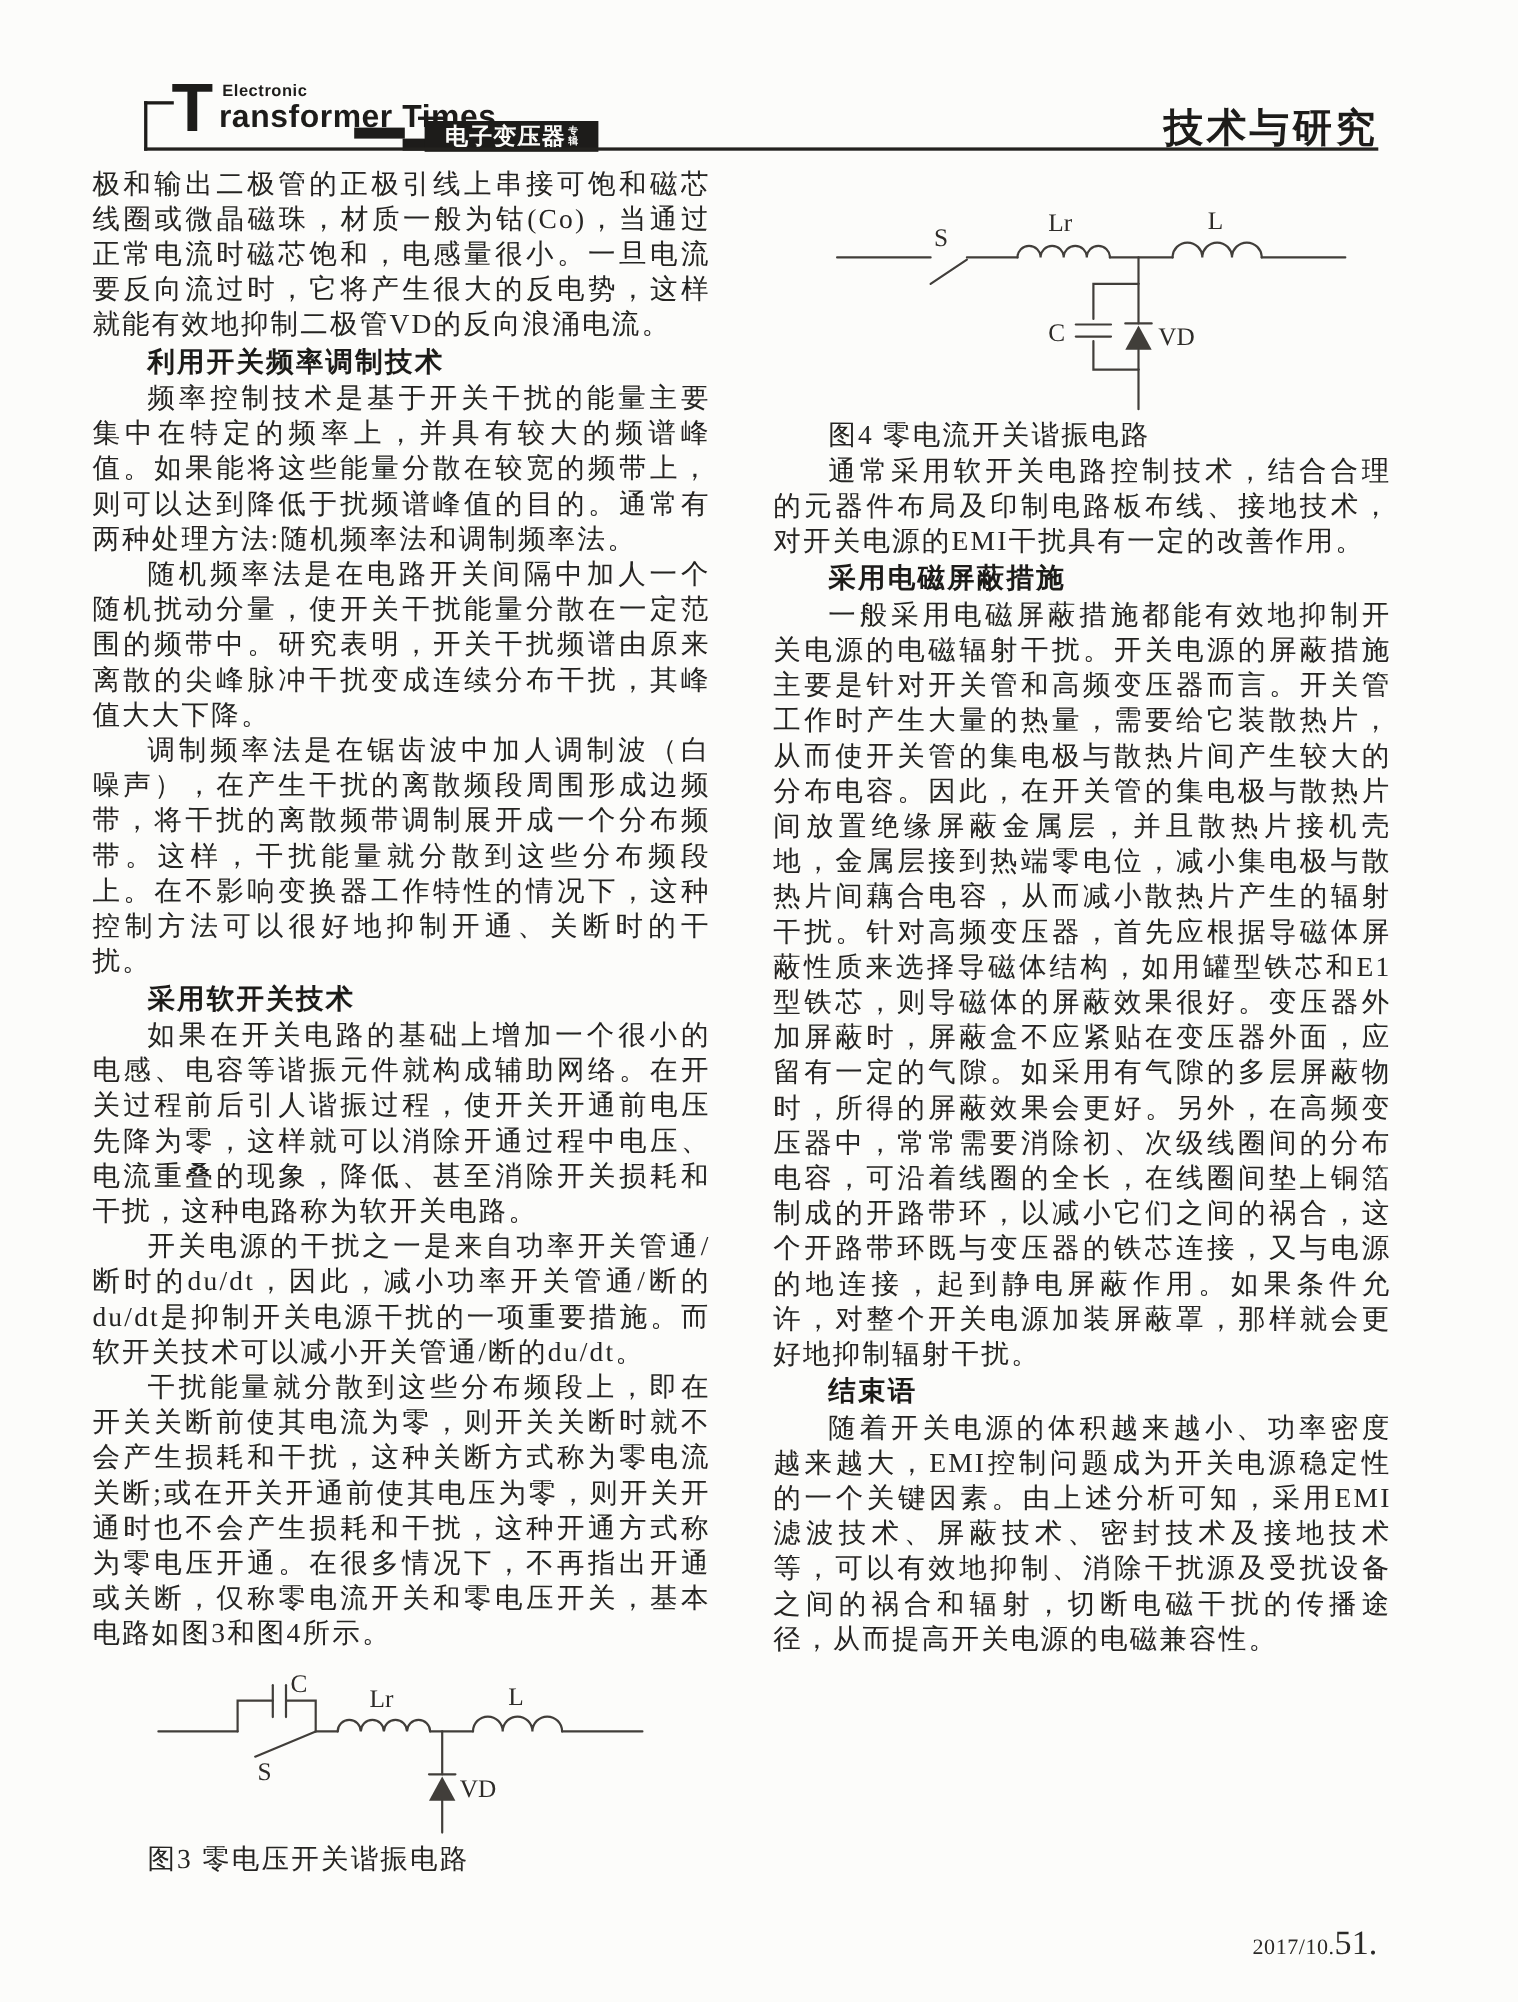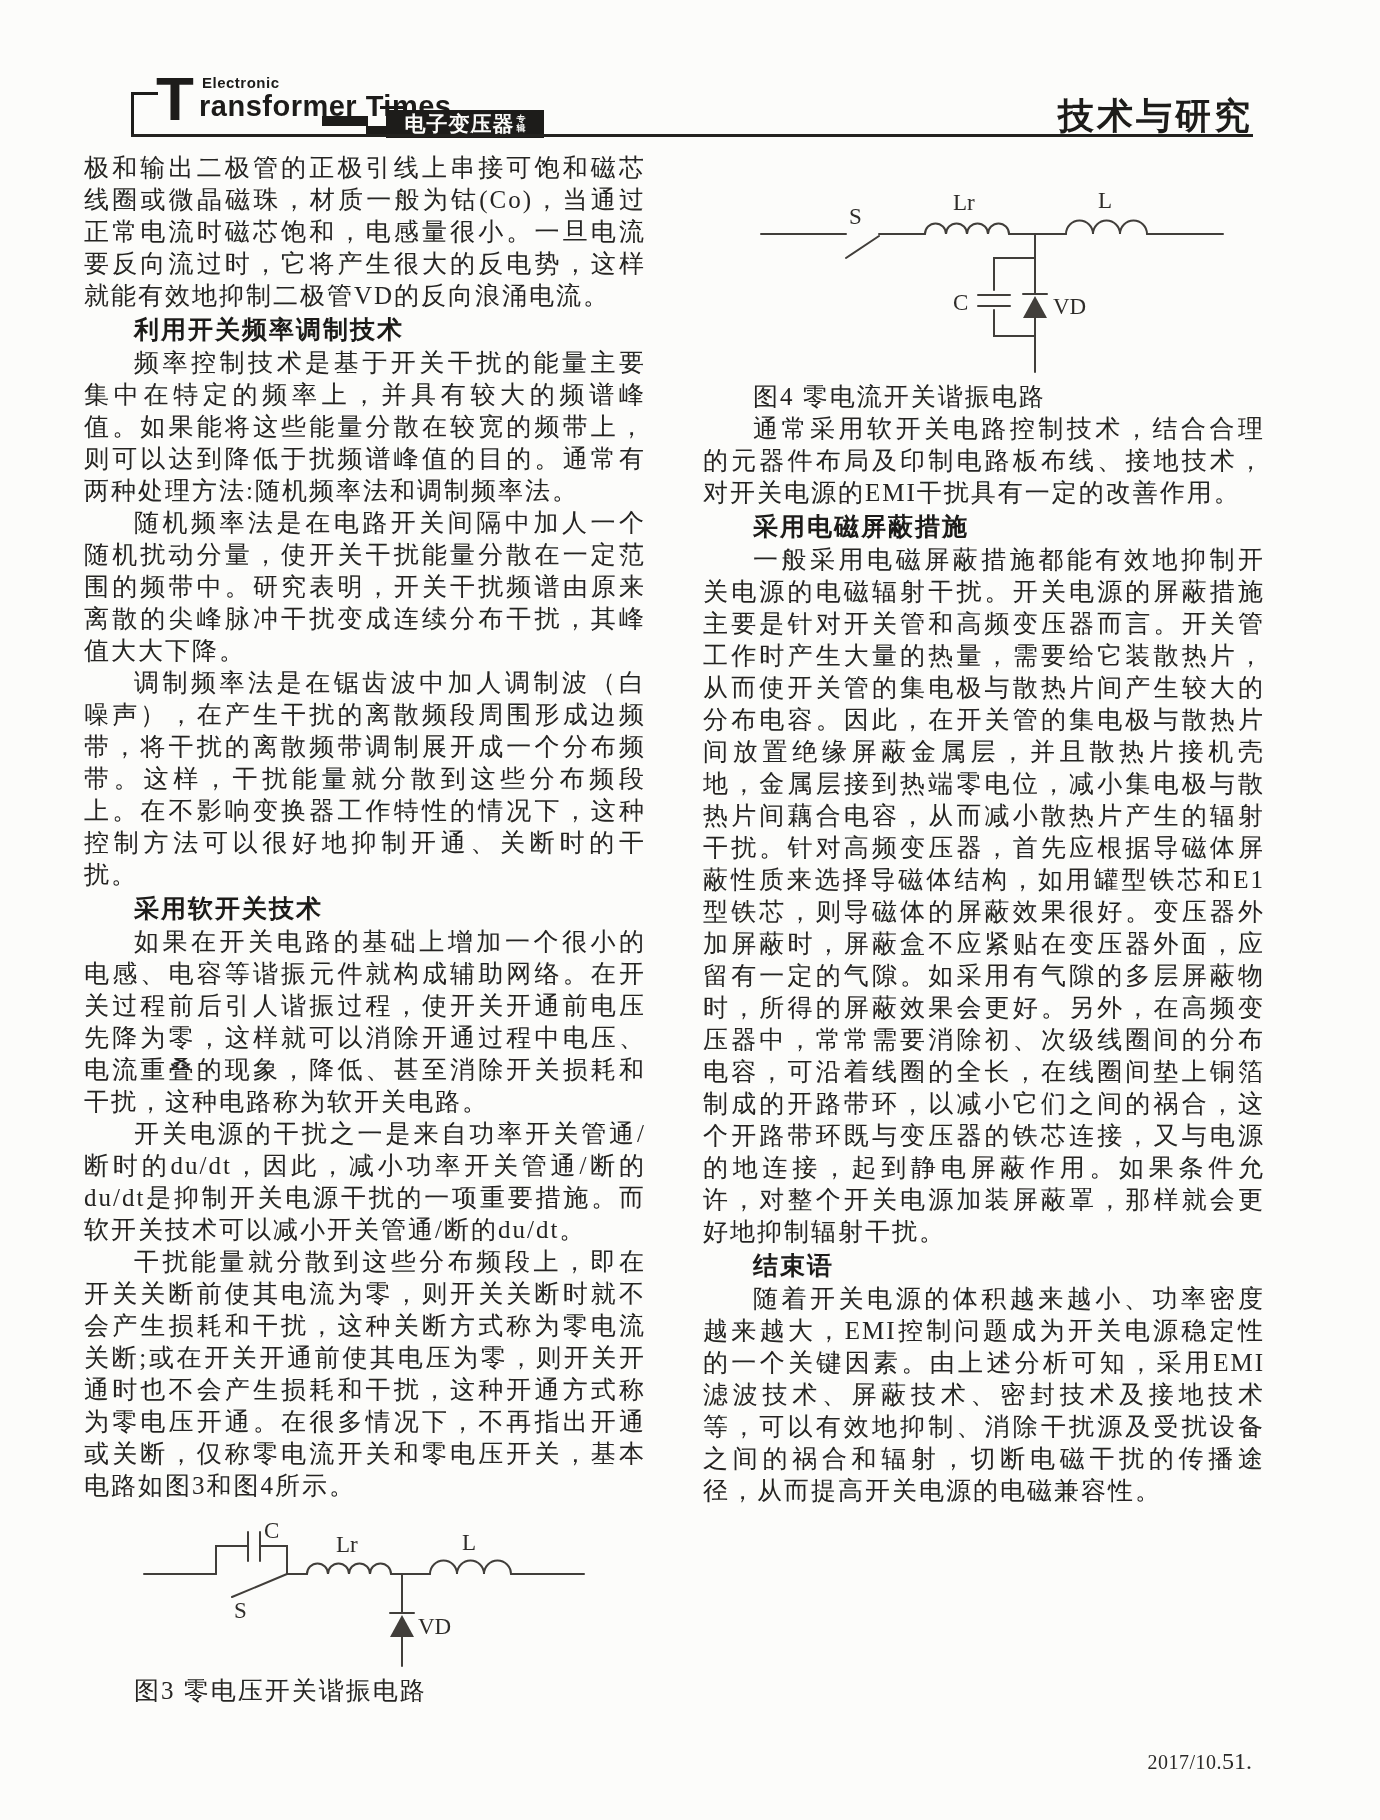--- a/index.html
+++ b/index.html
@@ -41,21 +41,21 @@
   .fig{margin:0;}
   .fig svg{display:block;}
   .fig3 svg{margin-top:12px;}
   .cap{margin:2px 0 0 0;font-size:25px;line-height:33px;letter-spacing:2px;text-indent:2em;color:#252422;}
   .circ{stroke:#413e3a;stroke-width:2;fill:none;stroke-linecap:round;}
   .circ-fill{fill:#413e3a;stroke:none;}
   .circ-label{font-family:"Liberation Serif","DejaVu Serif",serif;font-size:23px;fill:#2e2c29;stroke:none;}
   
   .footer{position:absolute;right:128px;top:1748px;display:flex;align-items:baseline;color:#2a2927;}
   .footer .issue{font-size:20px;letter-spacing:.5px;}
-  .footer .pageno{font-size:24px;}
+  .footer .pageno{font-size:31px;}
 </style>
 </head>
 <body>
 
 <div class="page">
 
   <div>
     <div class="bracket-dash"></div>
     <div class="bracket-v"></div>
     <div class="m-initial">T</div>

